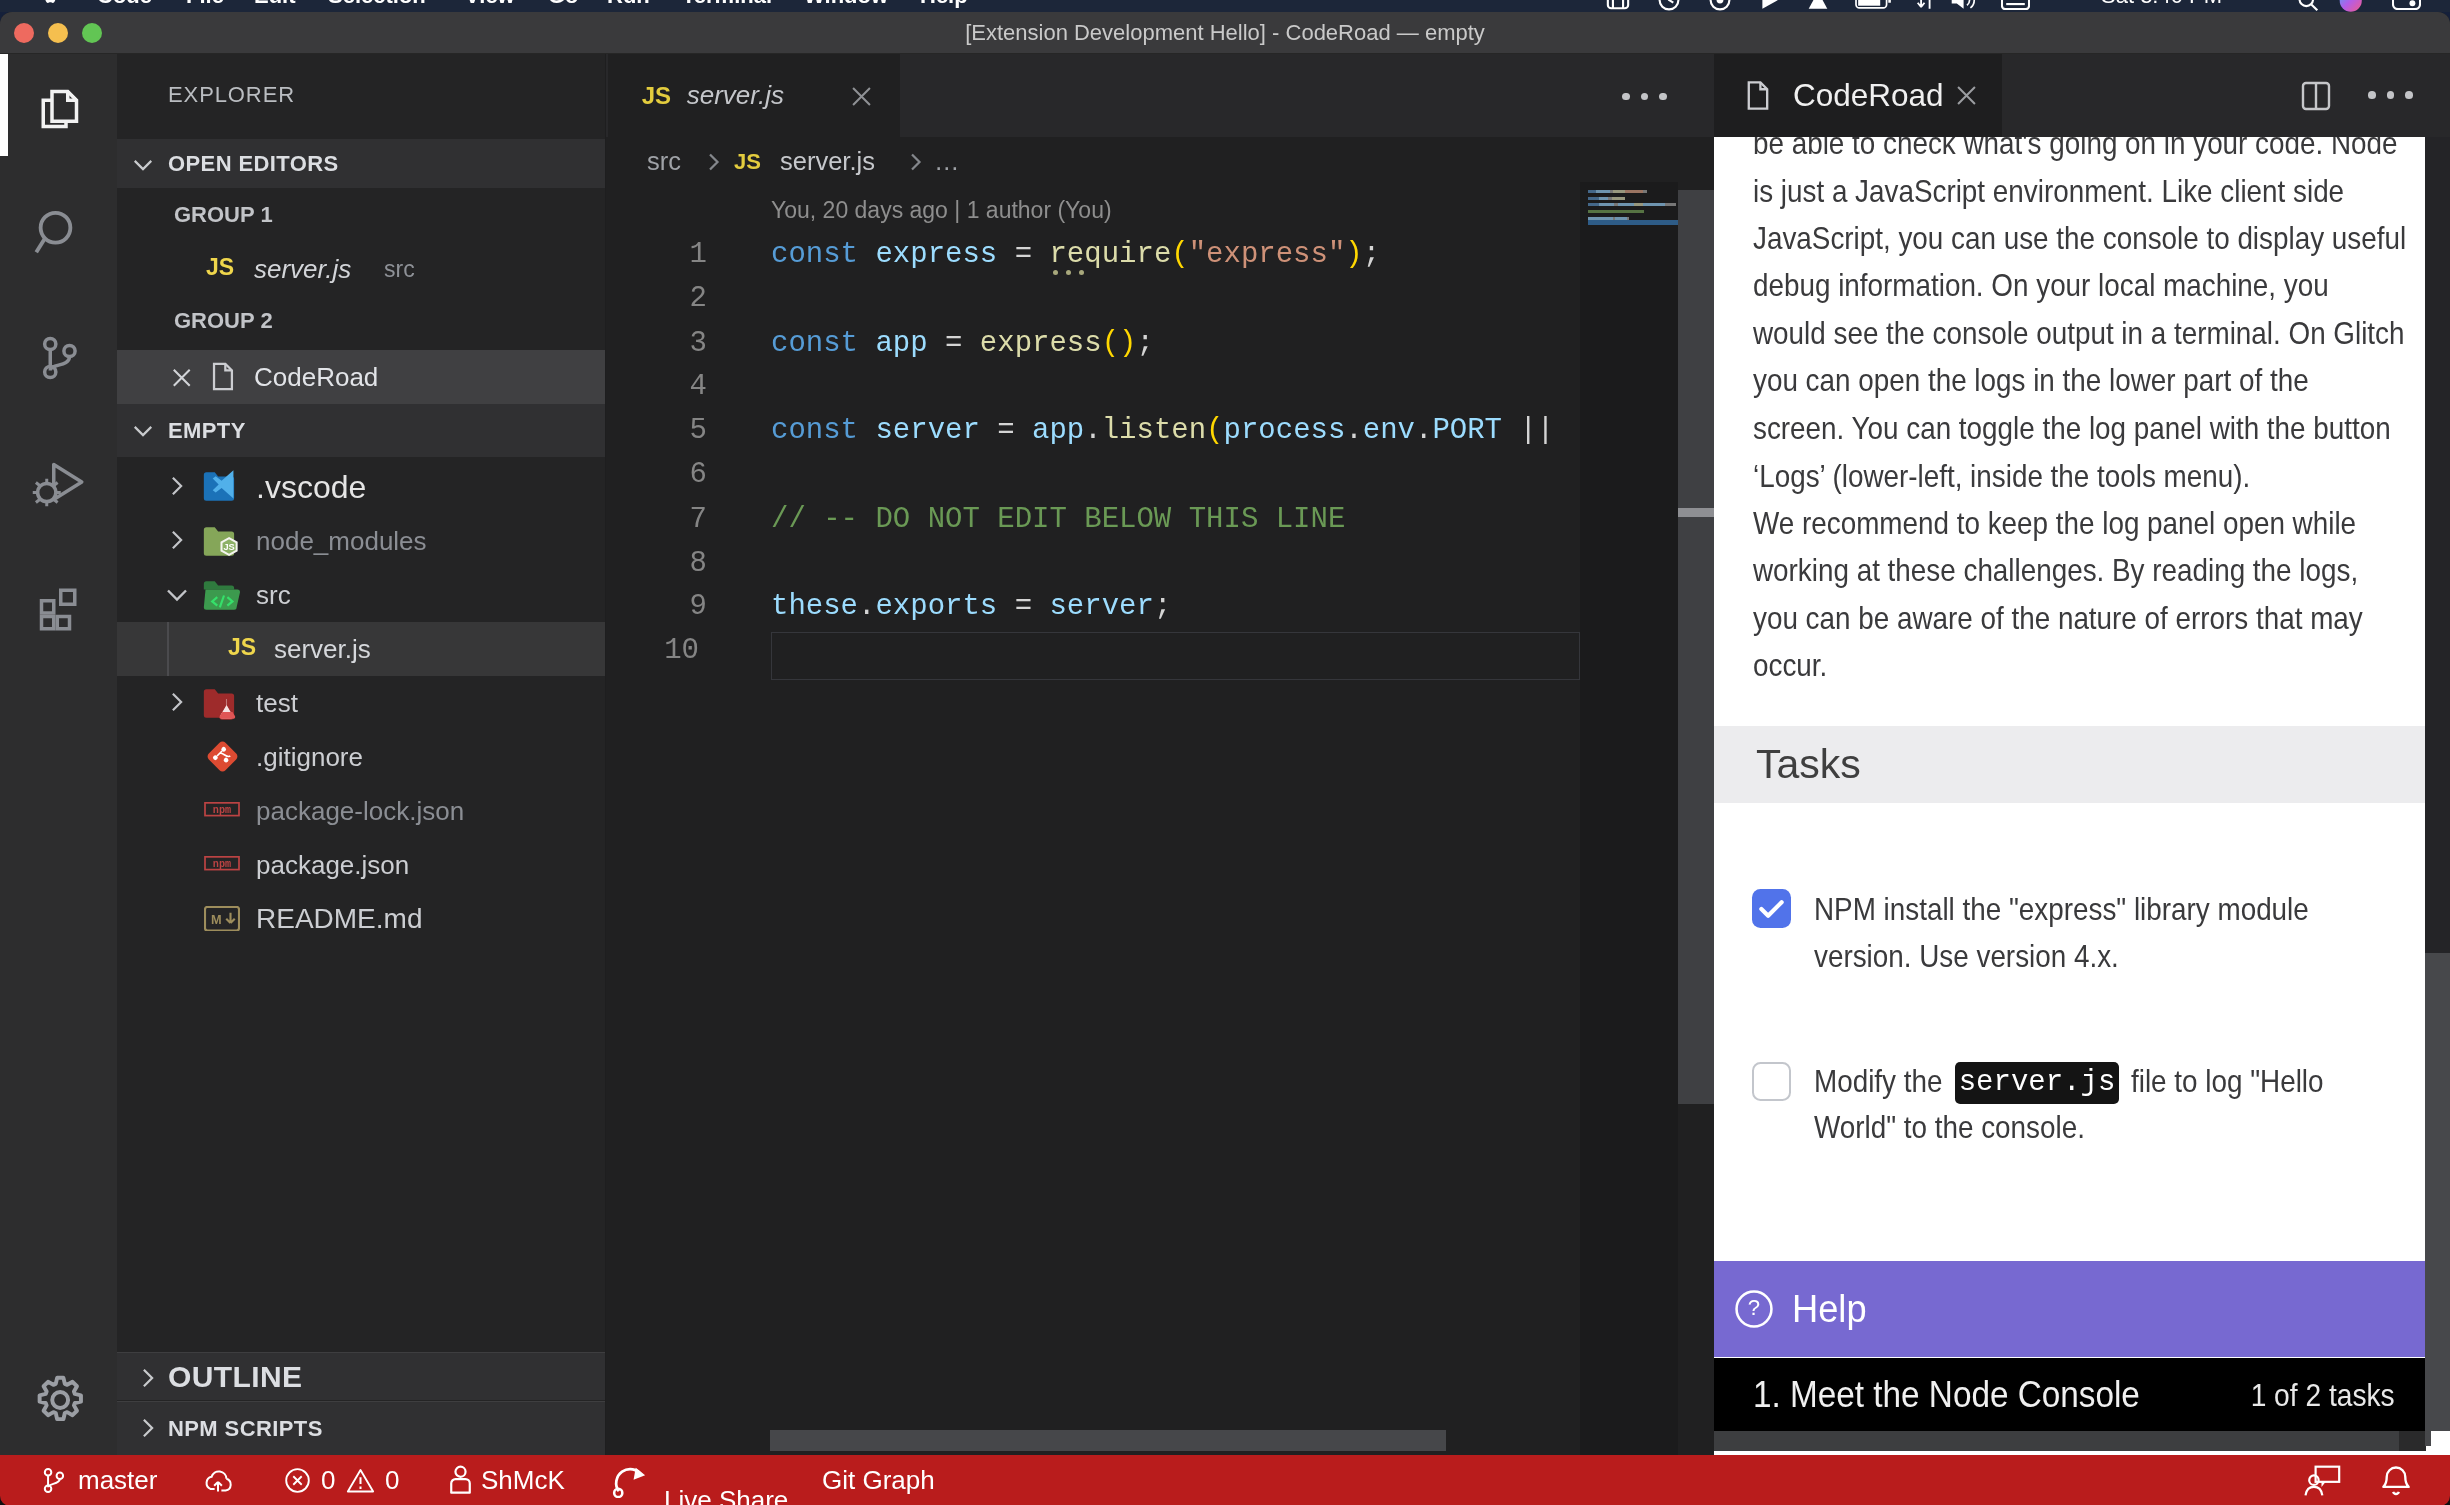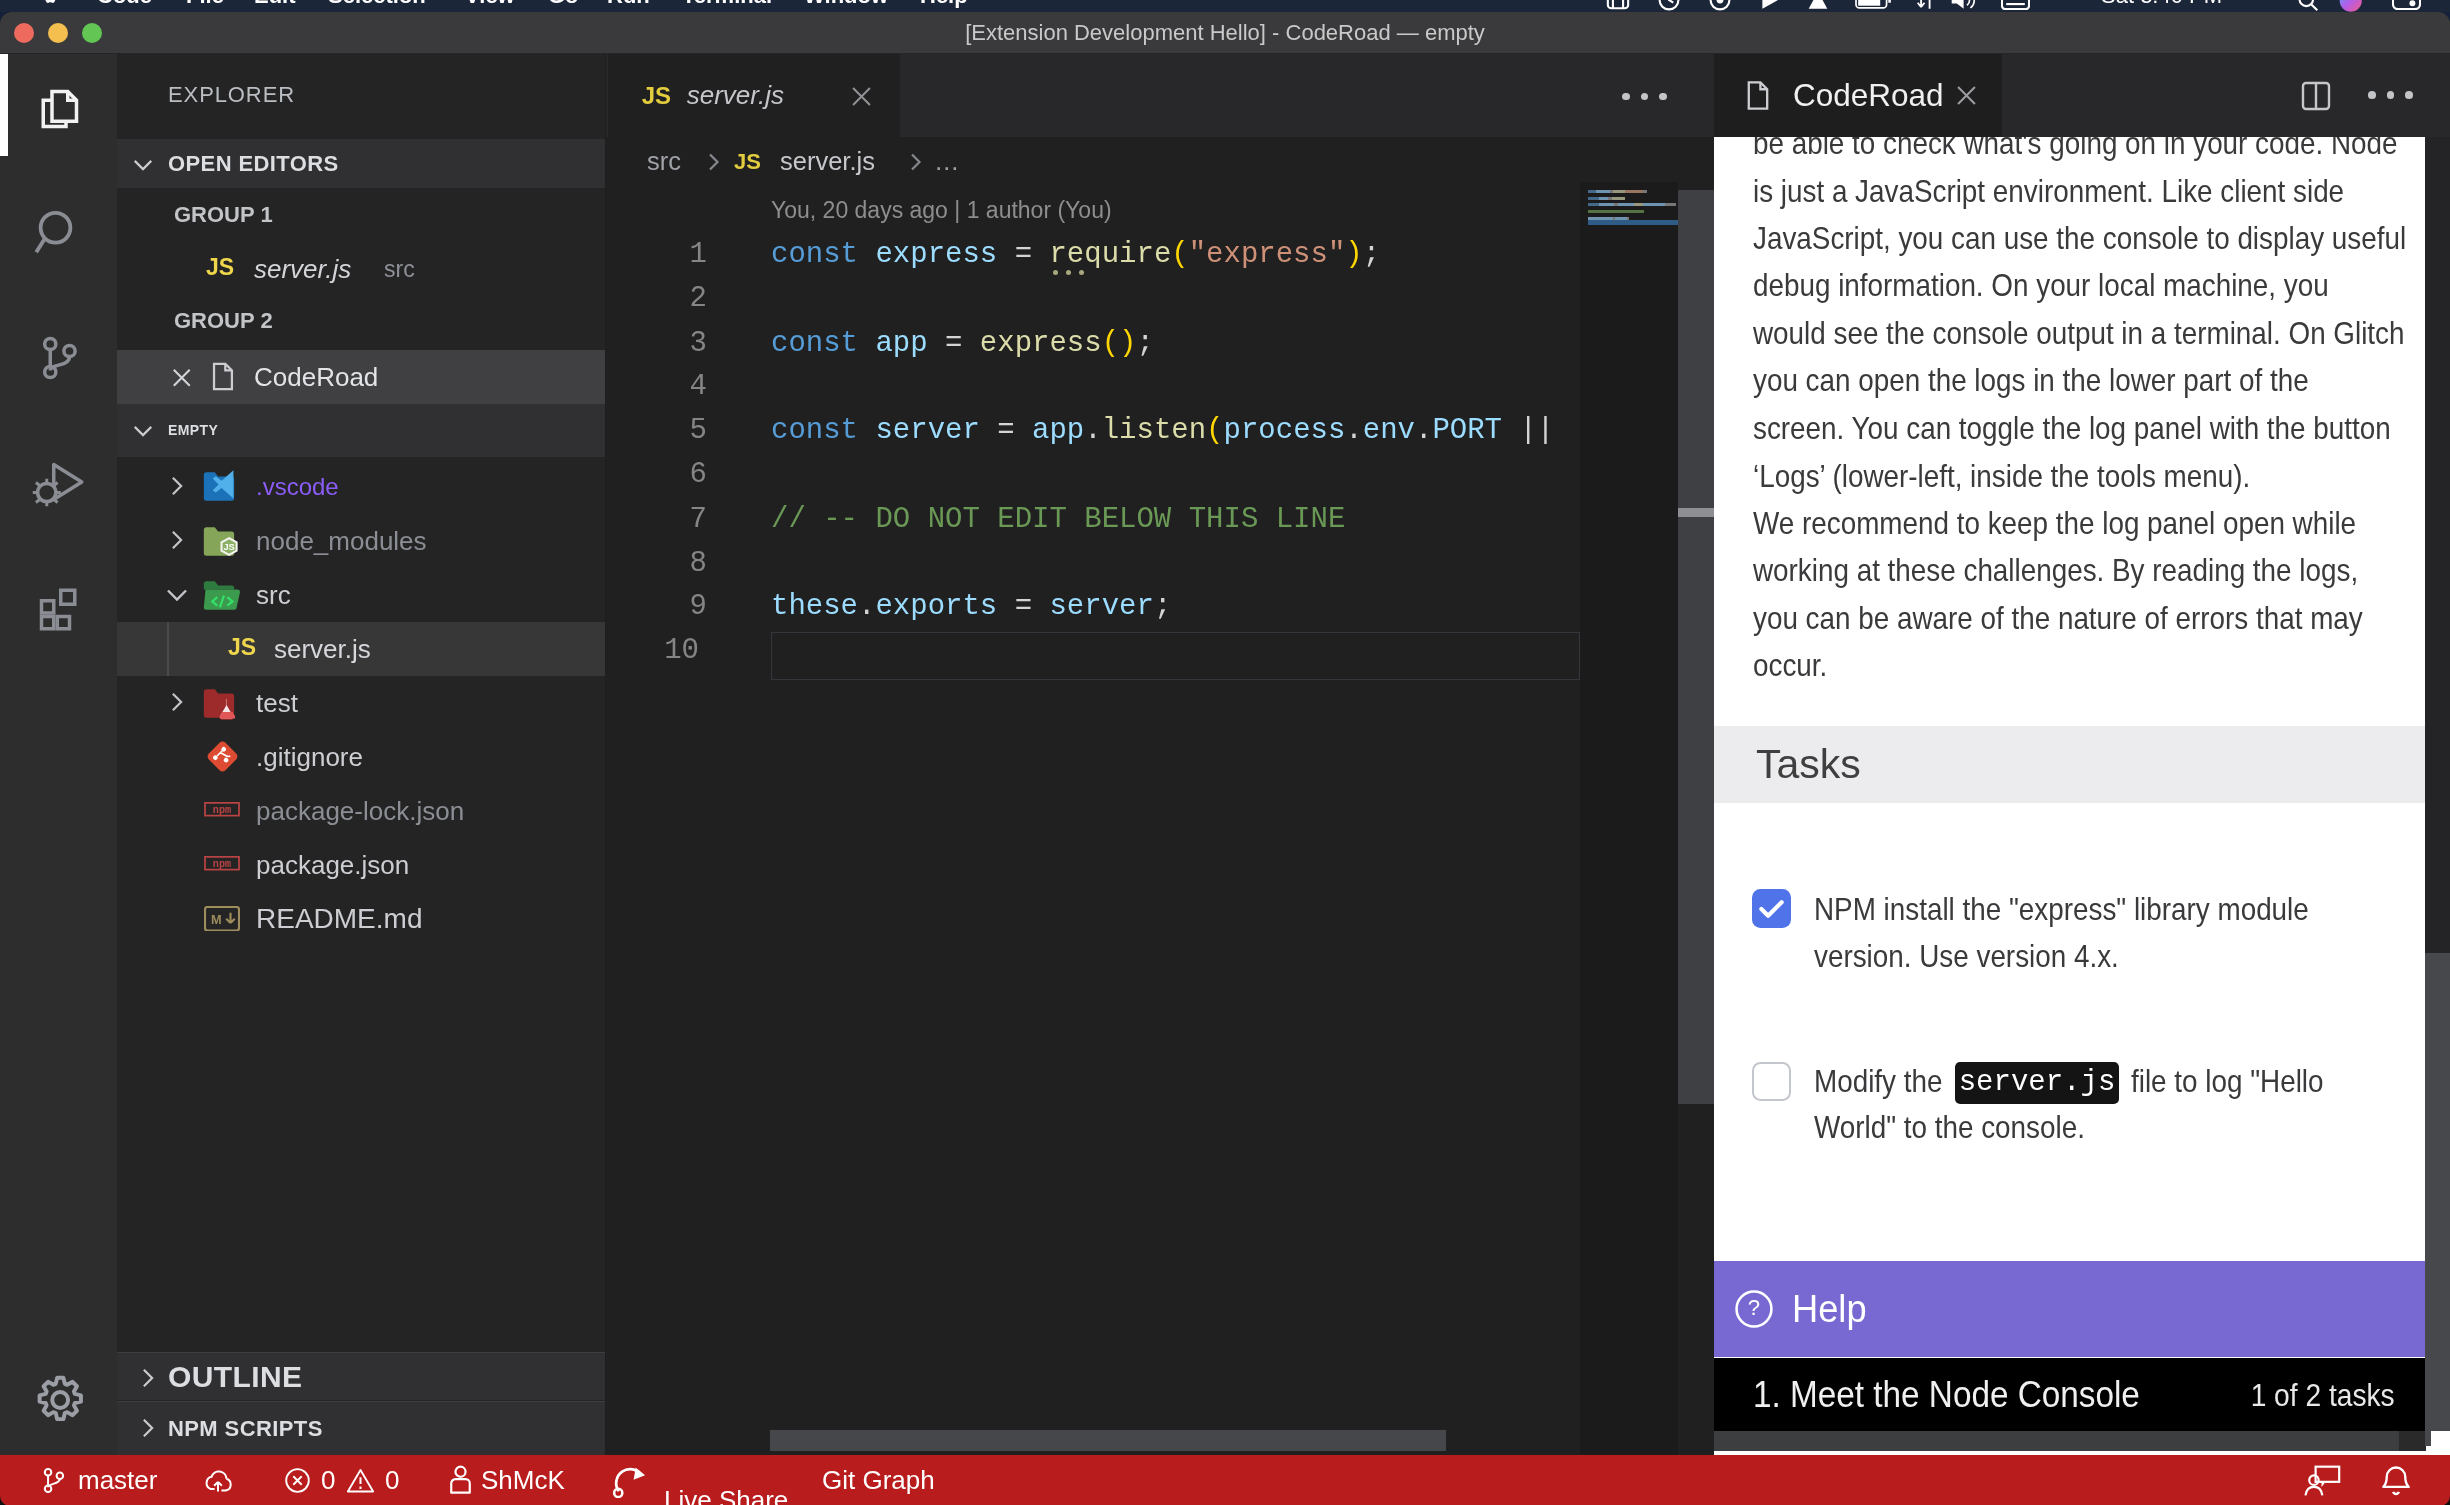--- a/index.html
+++ b/index.html
@@ -159,33 +159,33 @@
     <svg class="abs" style="left:90px;top:11px;" width="31" height="32" viewBox="0 0 16 17">
           <path d="M3.5 1.5h6l3.5 3.5v10h-9.5z" fill="none" stroke="#cccdd1" stroke-width="1.2"></path>
           <path d="M9.5 1.5V5H13" fill="none" stroke="#cccdd1" stroke-width="1.2"></path>
         </svg>
     <span class="abs" style="left:137px;top:0;height:54px;line-height:54px;font-size:26px;color:#e2e4e8;">CodeRoad</span>
   </div>
   <div class="abs" style="left:0;top:350px;width:488px;height:53px;background:#303032;">
     <svg class="abs" style="left:15.3px;top:16px;" width="22" height="22" viewBox="0 0 16 16">
           <path d="M2 5l6 6 6-6" fill="none" stroke="#c8cacd" stroke-width="1.6"></path>
         </svg>
-    <span class="abs" style="left:51px;top:0;height:53px;line-height:53px;font-size:14px;font-weight:bold;color:#dcdee2;letter-spacing:0.4px;">EMPTY</span>
+    <span class="abs" style="left:51px;top:0;height:53px;line-height:53px;font-size:22px;font-weight:bold;color:#dcdee2;letter-spacing:0.4px;">EMPTY</span>
   </div>
 
   <div class="abs" style="left:0;top:403px;width:488px;height:895px;">
     <div class="abs" style="left:0;top:2.6px;width:488px;height:54px;">
       <svg class="abs" style="left:49px;top:15.3px;" width="22" height="22" viewBox="0 0 16 16">
             <path d="M5 2l6 6-6 6" fill="none" stroke="#c3c5c9" stroke-width="1.6"></path>
           </svg>
       <svg class="abs" style="left:85px;top:8.5px;" width="39" height="37" viewBox="0 0 46 44">
             <path d="M2 8a3 3 0 013-3h10l4 5h16a3 3 0 013 3v23a3 3 0 01-3 3H5a3 3 0 01-3-3z" fill="#1b72b8"></path>
             <path d="M40 10L24 24l-8-6-4 3 8 8-8 8 4 3 8-6 16 14z" fill="#51b0ea" transform="translate(2,-6) scale(0.88)"></path>
           </svg>
-      <span class="abs" style="left:139px;top:0;height:54px;line-height:54px;font-size:24px;color:#8b5cf6;">.vscode</span>
+      <span class="abs" style="left:139px;top:0;height:54px;line-height:54px;font-size:32px;color:#e5e5e5;">.vscode</span>
     </div>
     <div class="abs" style="left:0;top:57px;width:488px;height:54px;">
       <svg class="abs" style="left:49px;top:15.3px;" width="22" height="22" viewBox="0 0 16 16">
             <path d="M5 2l6 6-6 6" fill="none" stroke="#c3c5c9" stroke-width="1.6"></path>
           </svg>
       <svg class="abs" style="left:85px;top:8.5px;" width="39" height="37" viewBox="0 0 46 44">
             <path d="M2 8a3 3 0 013-3h10l4 5h16a3 3 0 013 3v23a3 3 0 01-3 3H5a3 3 0 01-3-3z" fill="#85a659"></path>
             <path d="M32 18l9 5v10l-9 5-9-5V23z" fill="#8db167" stroke="#f5f5f0" stroke-width="2.4"></path>
             <text x="32" y="32" font-size="11" font-weight="bold" fill="#ffffff" text-anchor="middle" font-family="Liberation Sans">JS</text>
           </svg>

